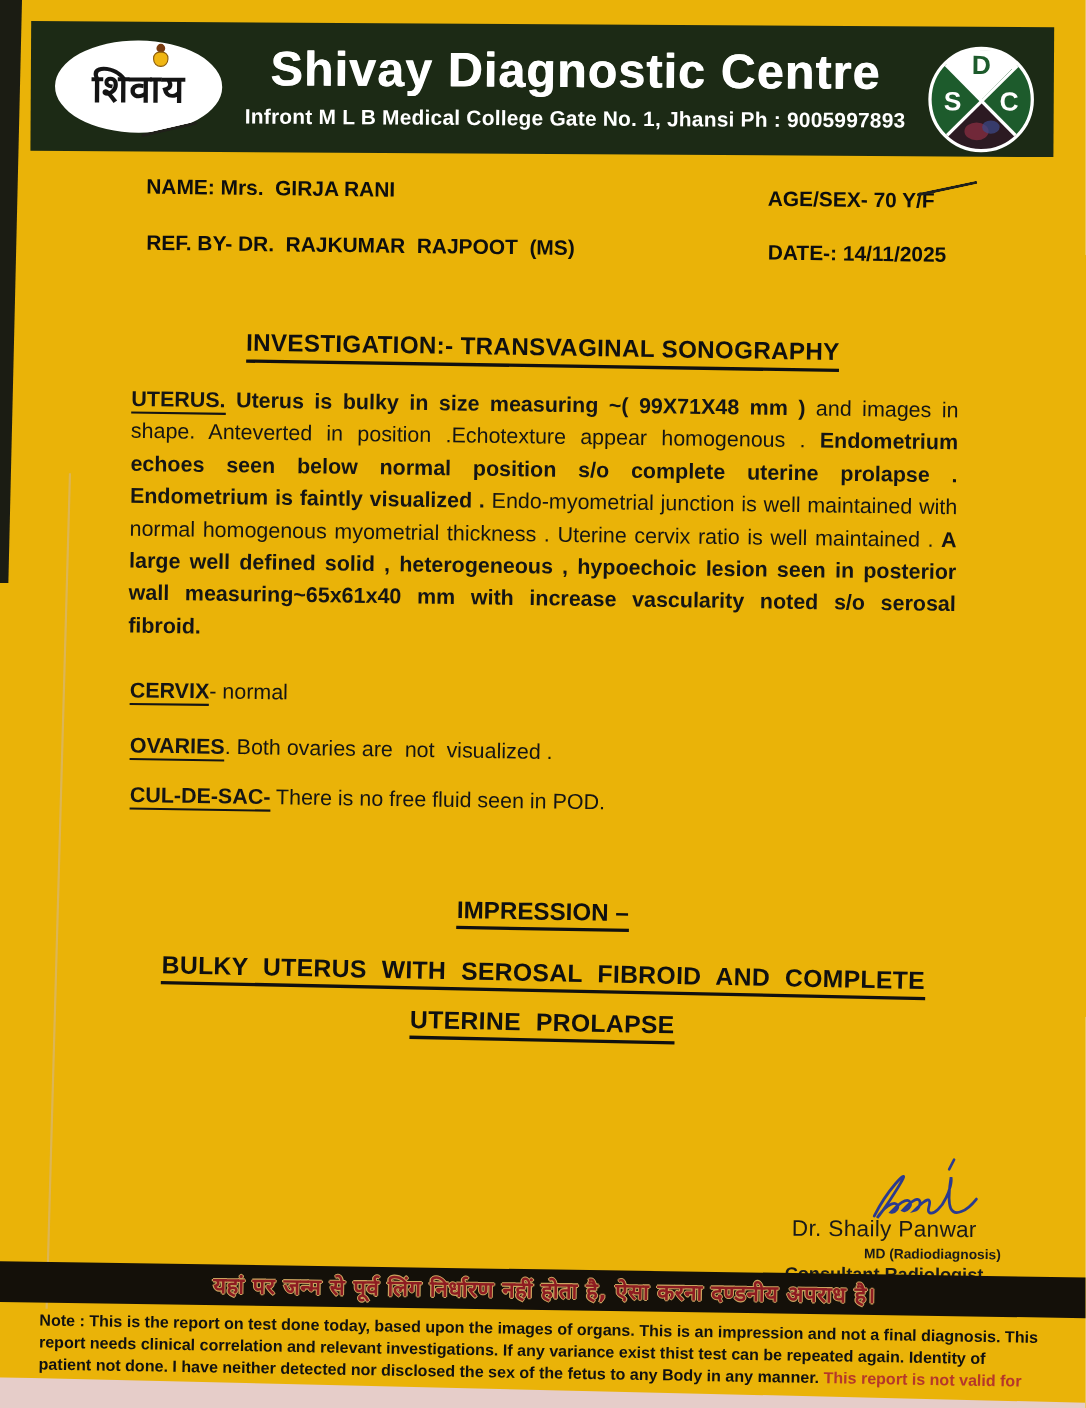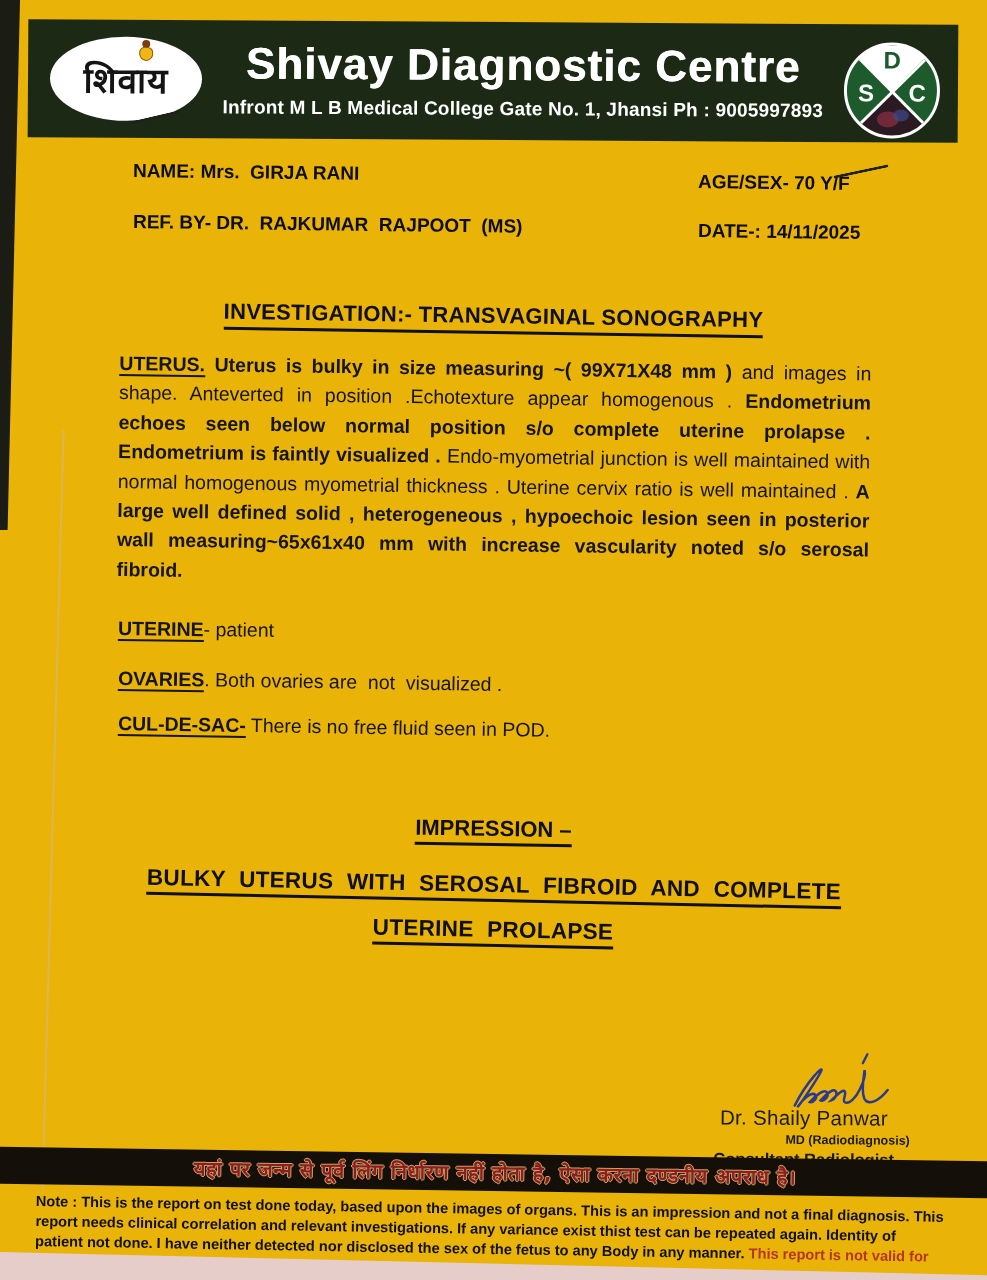--- a/index.html
+++ b/index.html
@@ -180,21 +180,21 @@
     <span class="lbl">UTERUS.</span>
     <span class="seg-b">Uterus is bulky in size measuring ~( 99X71X48 mm )</span>
     <span class="seg-n">and images in shape. Anteverted in position .Echotexture appear homogenous .</span>
     <span class="seg-b">Endometrium echoes seen below normal position s/o complete uterine prolapse .</span>
     <span class="seg-b">Endometrium is faintly visualized .</span>
     <span class="seg-n">Endo-myometrial junction is well maintained with normal homogenous myometrial thickness . Uterine cervix ratio is well maintained .</span>
     <span class="seg-b">A large well defined solid , heterogeneous , hypoechoic lesion seen in posterior wall measuring~65x61x40 mm with increase vascularity noted s/o serosal fibroid.</span>
   </div>
 
   <div class="para cervix">
-    <span class="lbl">UTERINE</span><span class="seg-n">- patient</span>
+    <span class="lbl">CERVIX</span><span class="seg-n">- normal</span>
   </div>
   <div class="para ovaries">
     <span class="lbl">OVARIES</span><span class="seg-n" style="white-space:pre-wrap">. Both ovaries are  not  visualized .</span>
   </div>
   <div class="para cul">
     <span class="lbl">CUL-DE-SAC-</span><span class="seg-n" style="white-space:pre-wrap"> There is no free fluid seen in POD.</span>
   </div>
 
   <div class="impression-h">
     <span>IMPRESSION –</span>

